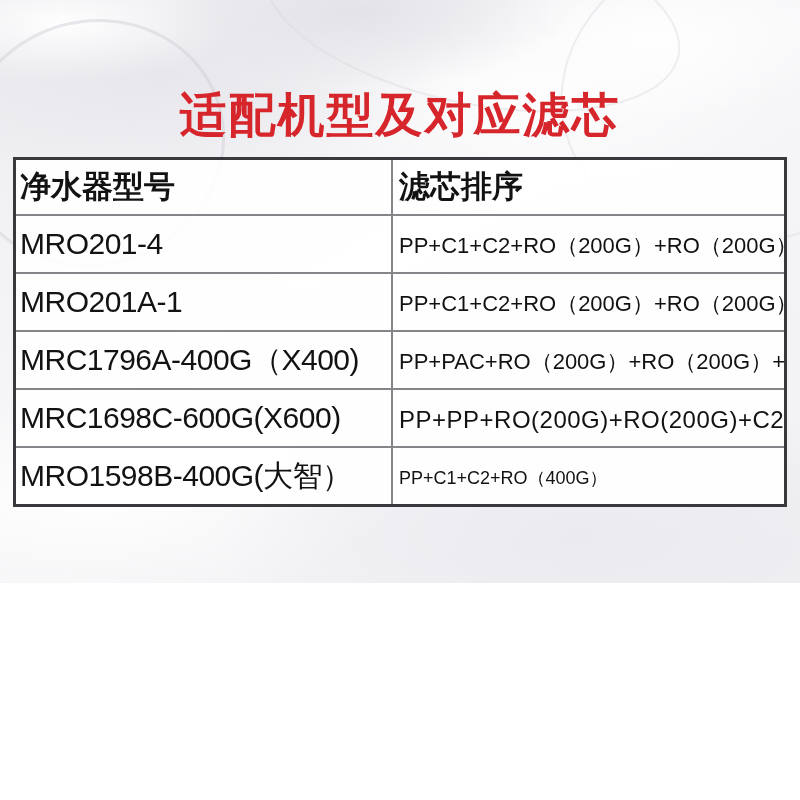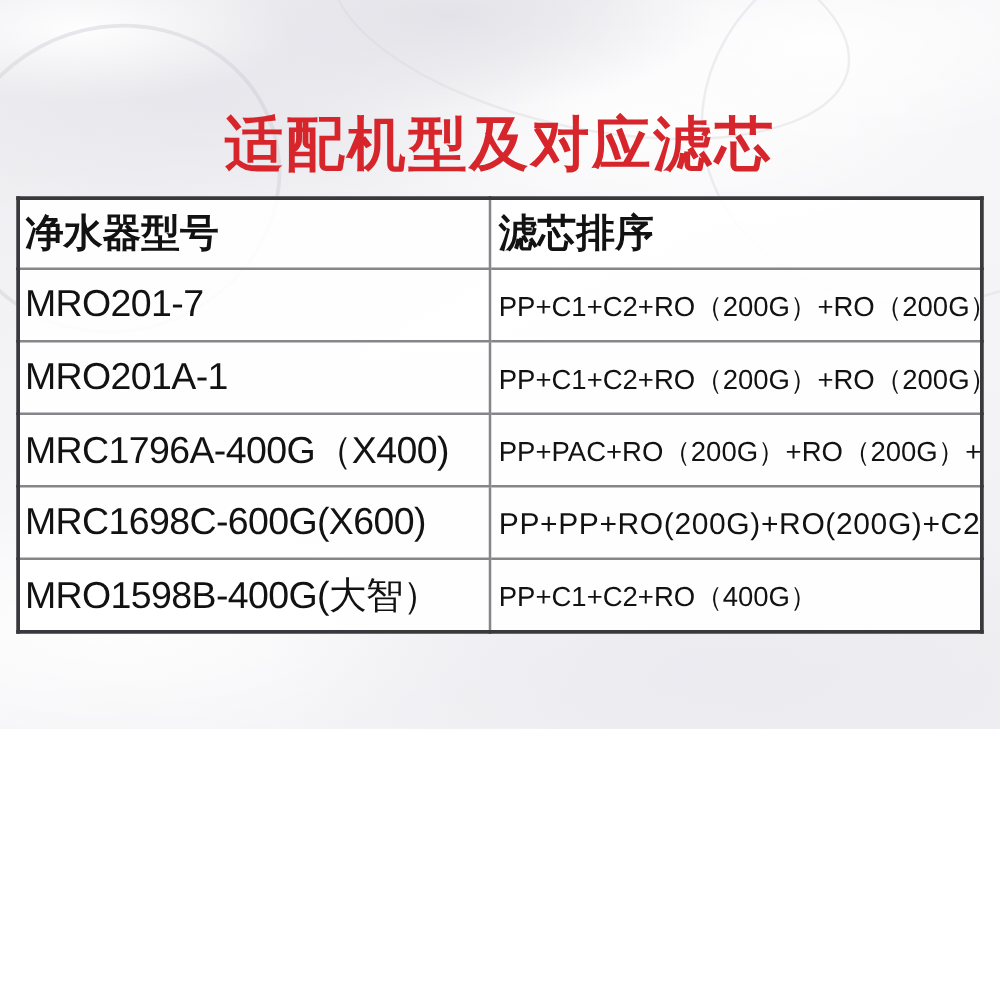--- a/index.html
+++ b/index.html
@@ -59,21 +59,21 @@
     white-space:nowrap;
   }
   td.model-col{width:370px;padding-left:4px;}
   td.filter-col{padding-left:6px;padding-right:2px;}
   tr.header-row td{height:52px;font-size:31px;font-weight:bold;}
   tr.data-row td{height:50px;}
   td.model-cell{font-size:30px;letter-spacing:-0.5px;}
   td.filters-cell{padding-top:5px;}
   .fs-sm{font-size:22px;}
   .fs-md{font-size:24px;letter-spacing:0.5px;}
-  .fs-lg{font-size:22px;margin-top:28px;}
+  .fs-lg{font-size:18px;margin-top:28px;}
   tr.note-row td{
     height:128px;
     font-size:26px;
     padding-left:16px;
     padding-bottom:20px;
     white-space:normal;
   }
 </style>
 </head>
 <body>
@@ -86,21 +86,21 @@
   <div class="page-title">适配机型及对应滤芯</div>
 
   <table class="compat">
     <tbody>
         <tr class="header-row">
       <td class="model-col">净水器型号</td>
       <td class="filter-col">滤芯排序</td>
     </tr>
 
     <tr class="data-row">
-      <td class="model-col model-cell">MRO201-7</td>
+      <td class="model-col model-cell">MRO201-4</td>
       <td class="filter-col filters-cell fs-sm">PP+C1+C2+RO（200G）+RO（200G）</td>
     </tr>
 
     <tr class="data-row">
       <td class="model-col model-cell">MRO201A-1</td>
       <td class="filter-col filters-cell fs-sm">PP+C1+C2+RO（200G）+RO（200G）</td>
     </tr>
 
     <tr class="data-row">
       <td class="model-col model-cell">MRC1796A-400G（X400)</td>

